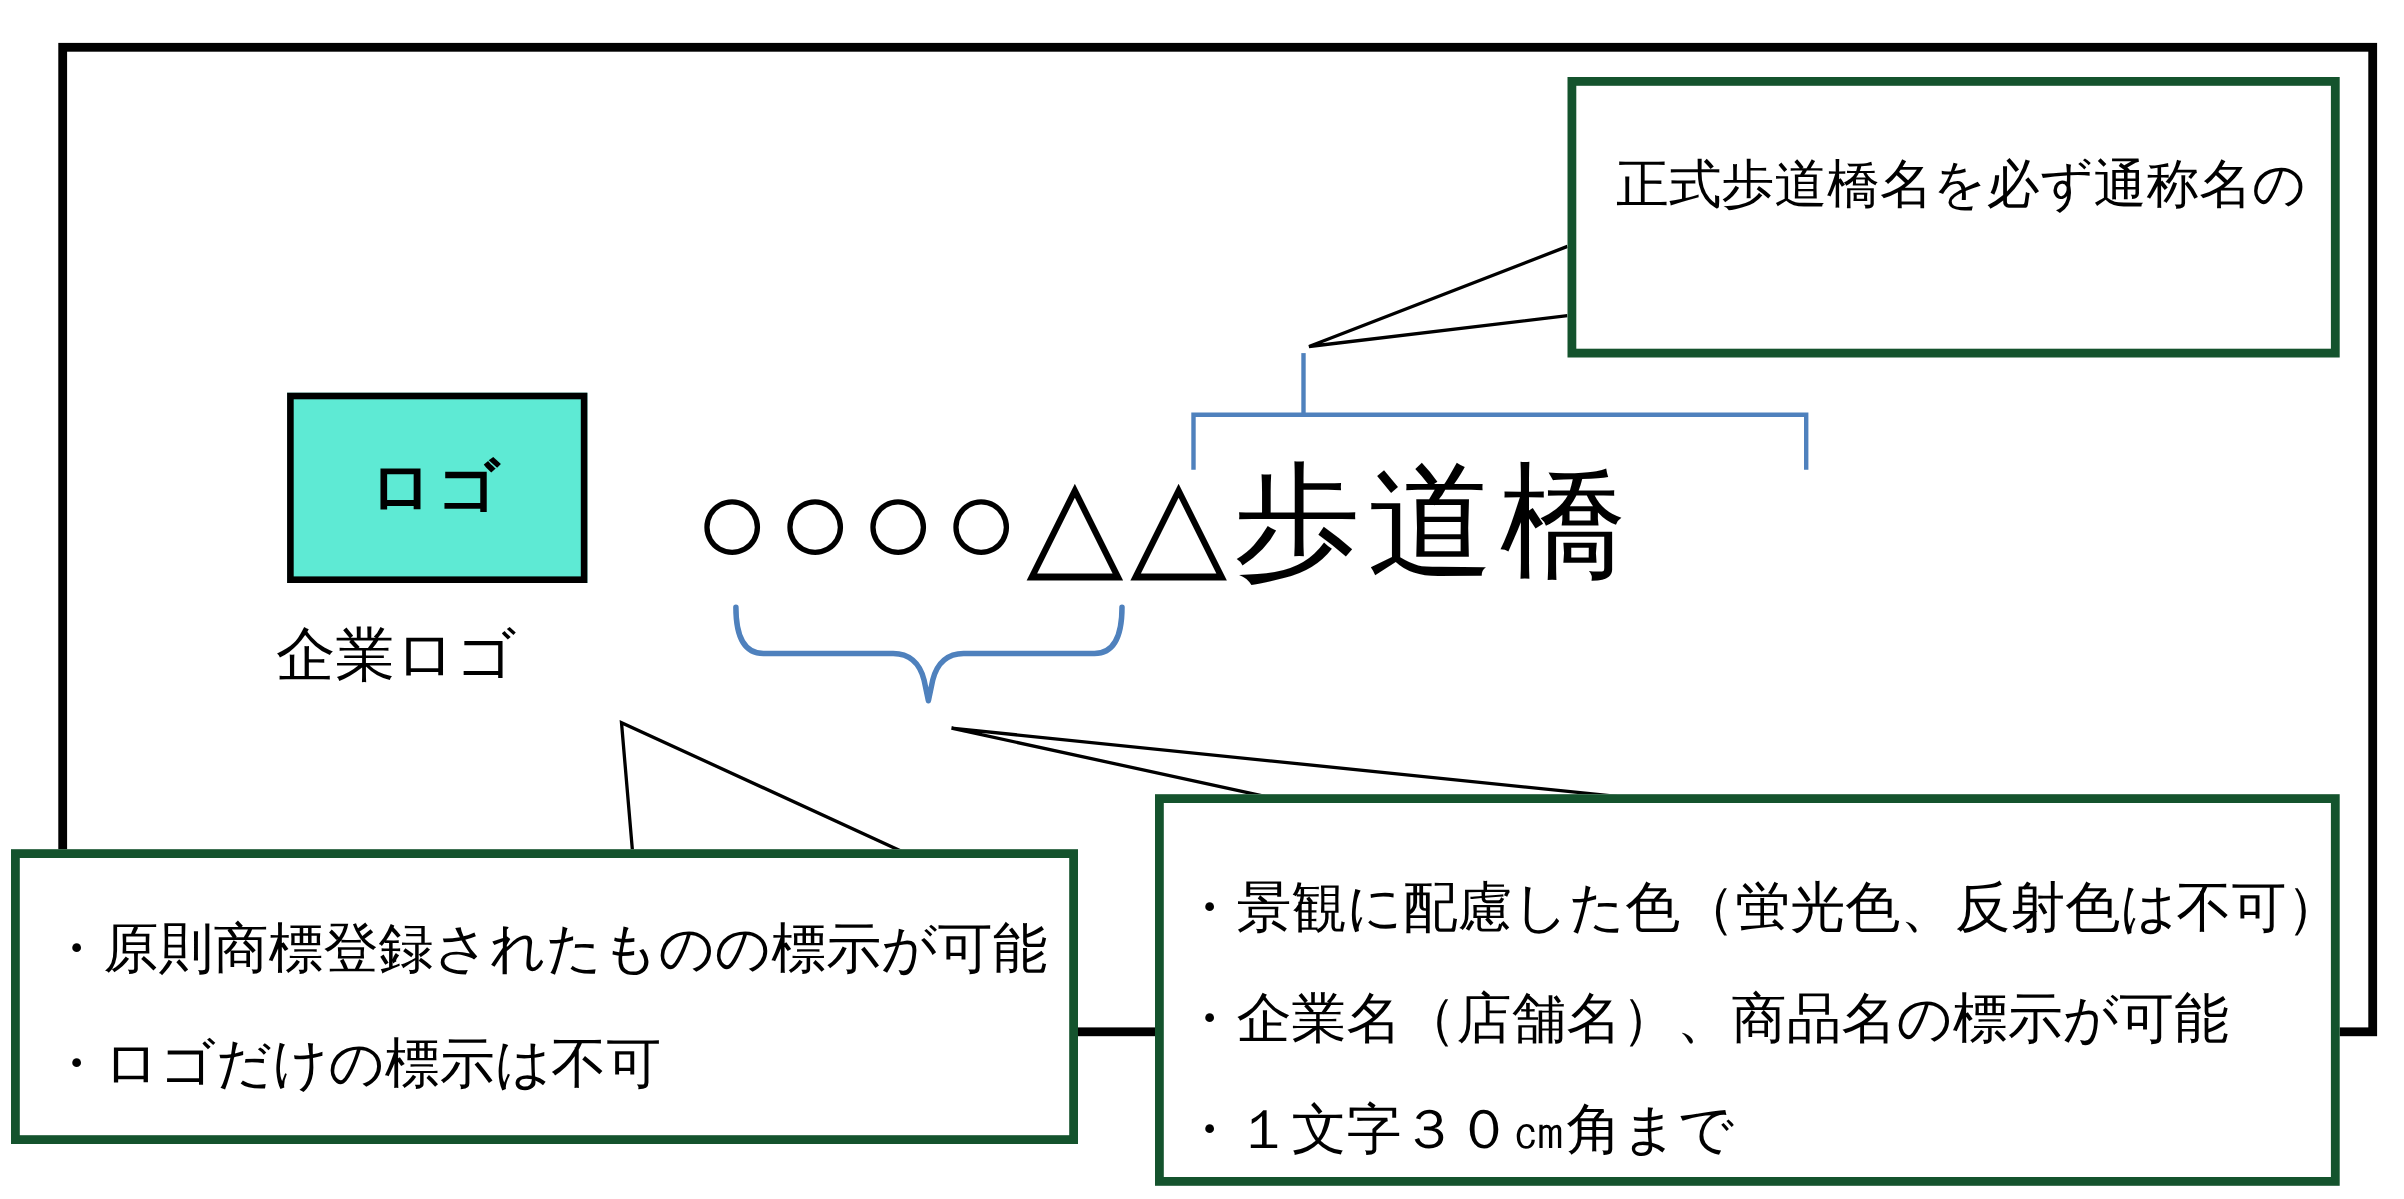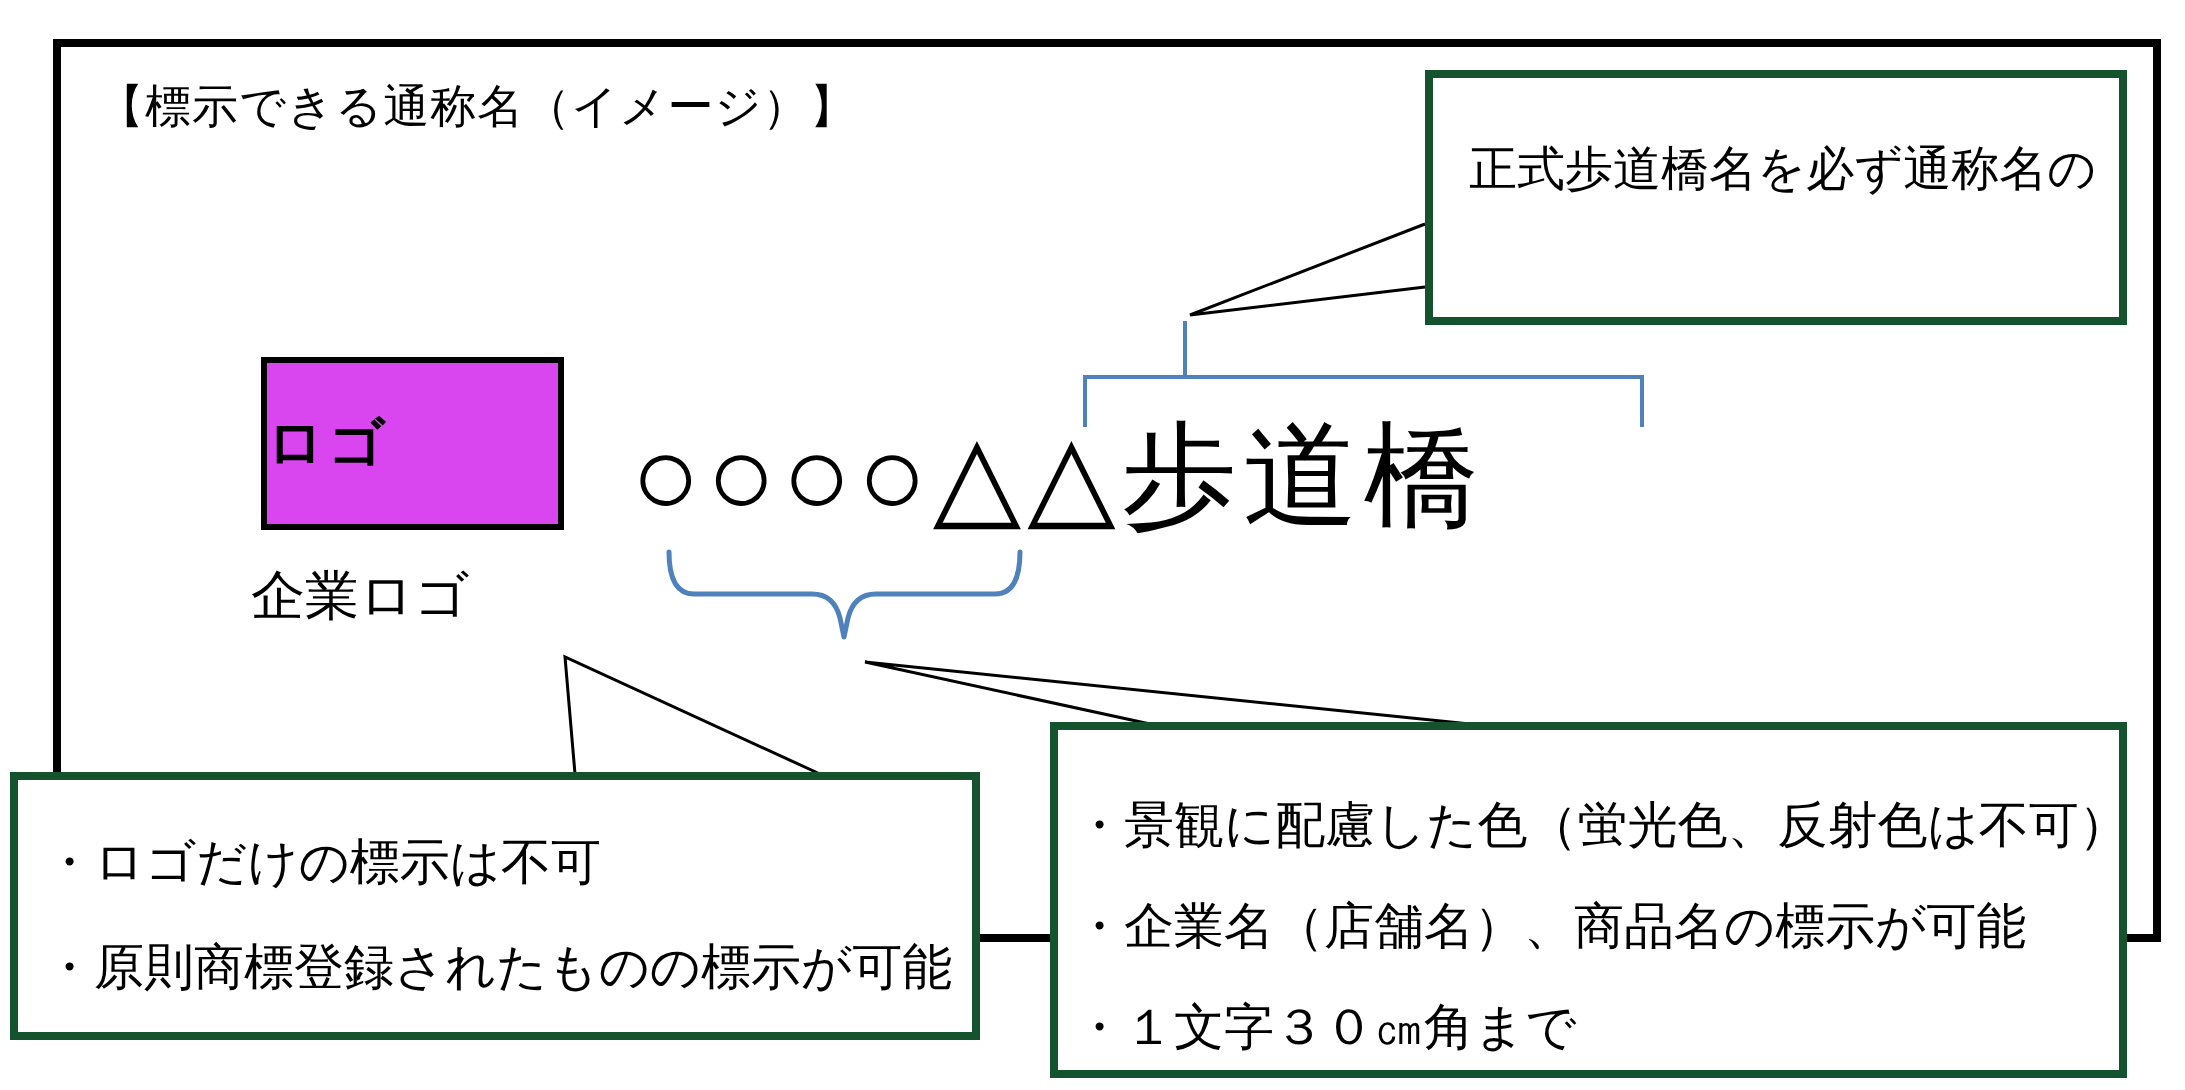--- a/index.html
+++ b/index.html
@@ -15,23 +15,23 @@
   .frame{
     position:absolute;left:53px;top:39px;width:2108px;height:903px;
     border:8px solid #000;box-sizing:border-box;background:#fff;z-index:1;
   }
   .title{
     position:absolute;left:98px;top:76px;z-index:2;
     font-size:46px;line-height:60px;font-weight:500;letter-spacing:1px;white-space:nowrap;
   }
   
   .logo-box{
-    position:absolute;left:261px;top:357px;width:303px;height:173px;
-    border:6px solid #000;box-sizing:border-box;background:#d946ef;z-index:2;
-    display:flex;align-items:center;justify-content:flex-start;
+    position:absolute;left:261px;top:357px;width:273px;height:173px;
+    border:6px solid #000;box-sizing:border-box;background:#5eead4;z-index:2;
+    display:flex;align-items:center;justify-content:center;
   }
   .logo-box-text{font-size:56px;font-weight:bold;letter-spacing:4px;}
   .logo-caption{
     position:absolute;left:251px;top:560px;width:300px;z-index:2;
     font-size:54px;text-align:left;white-space:nowrap;
   }
   
   .sign-text{
     position:absolute;left:612px;top:405px;z-index:2;
     font-size:115px;line-height:140px;letter-spacing:6px;white-space:nowrap;font-weight:500;margin-left:19px;
@@ -59,21 +59,20 @@
   }
   .callout-bottom-right .line{line-height:101px;}
 </style>
 </head>
 <body>
 
 <div class="stage">
 
   <div class="frame"></div>
 
-  <div class="title">【標示できる通称名（イメージ）】</div>
 
   <div class="logo-box">
     <span class="logo-box-text">ロゴ</span>
   </div>
   <div class="logo-caption">企業ロゴ</div>
 
   <div class="sign-text">○○○○△△歩道橋</div>
 
   <svg class="connectors" viewBox="0 0 2185 1090" xmlns="http://www.w3.org/2000/svg">
 
@@ -88,22 +87,22 @@
     <path d="M575,774 L565,657 L820,774" fill="#ffffff" stroke="#000000" stroke-width="3"></path>
 
     <path d="M1150,724 L865,662 L1470,724" fill="#ffffff" stroke="#000000" stroke-width="3"></path>
   </svg>
 
   <div class="callout callout-top-right">
     <div class="line">正式歩道橋名を必ず通称名の</div>
   </div>
 
   <div class="callout callout-bottom-left">
+    <div class="line">・原則商標登録されたものの標示が可能</div>
     <div class="line">・ロゴだけの標示は不可</div>
-    <div class="line">・原則商標登録されたものの標示が可能</div>
   </div>
 
   <div class="callout callout-bottom-right">
     <div class="line">・景観に配慮した色（蛍光色、反射色は不可）</div>
     <div class="line">・企業名（店舗名）、商品名の標示が可能</div>
     <div class="line">・１文字３０㎝角まで</div>
   </div>
 
 </div>
 

